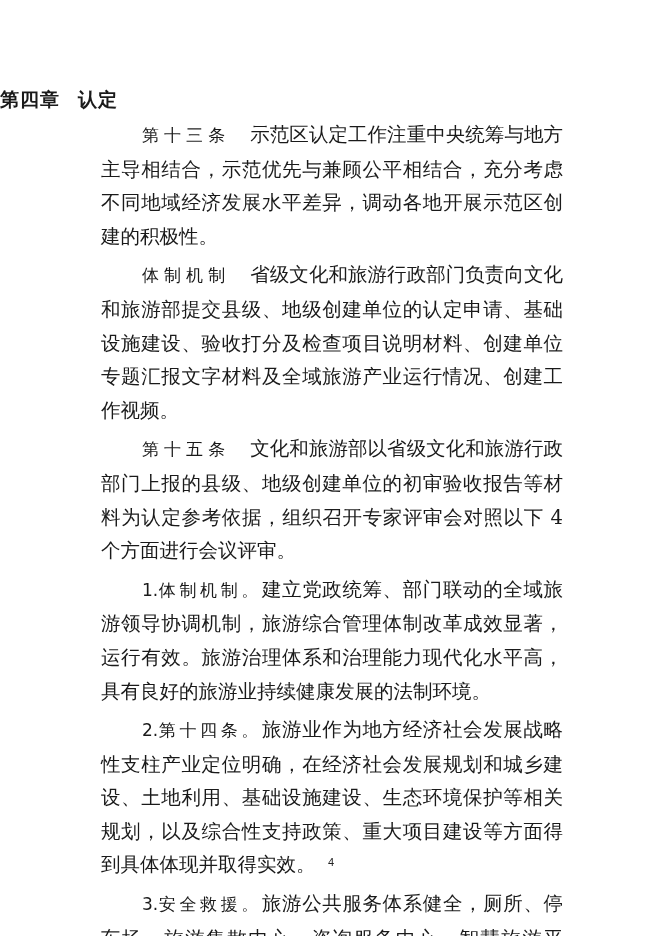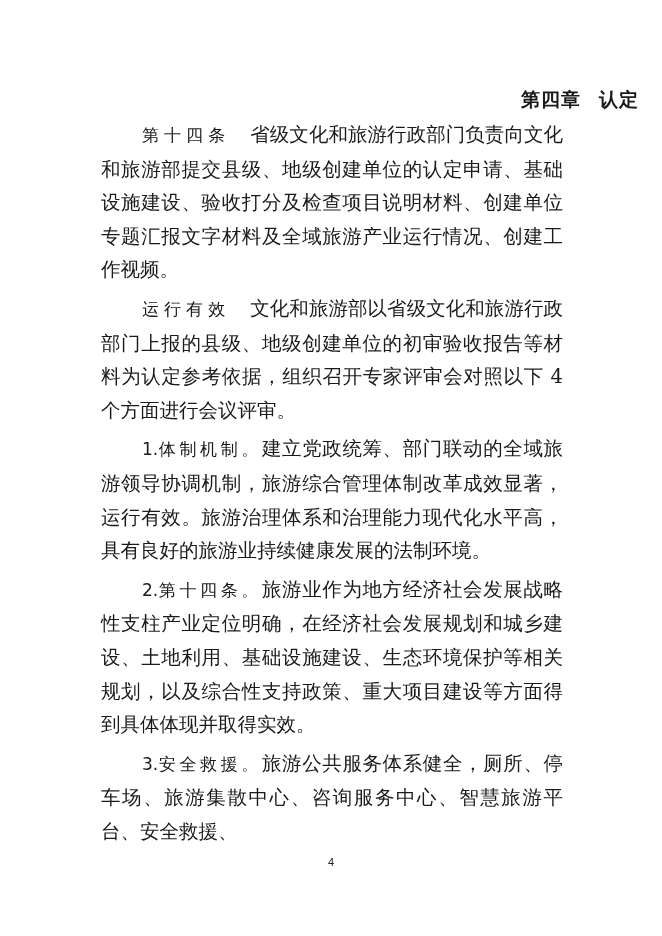--- a/index.html
+++ b/index.html
@@ -1,20 +1,20 @@
 <!DOCTYPE html>
 <html><head>
   <meta charset="utf-8">
   <style>
     html, body { margin: 0; padding: 0; background: #ffffff; }
     body { width: 662px; height: 936px; position: relative; overflow: hidden; color: #1a1a1a; }
     .page { position: absolute; left: 0; top: 0; width: 662px; height: 936px; }
     .chapter-title {
       position: absolute; top: 86px; left: 0; width: 639px;
-      text-align: right; font-family: "DejaVu Sans", sans-serif;
+      text-align: left; font-family: "DejaVu Sans", sans-serif;
       font-size: 19px; font-weight: bold; line-height: 26px; letter-spacing: 1px;
     }
     .chapter-title .gap { display: inline-block; width: 18px; }
     .body-text {
       position: absolute; left: 101px; width: 462px; top: 118px;
       font-family: "DejaVu Serif", serif; font-size: 19.5px; line-height: 33.6px;
       text-align: justify; text-justify: inter-ideograph;
     }
     .para { margin: 0 0 5px 0; text-indent: 41px; }
     .para .label { letter-spacing: 5px; font-family: "DejaVu Sans", sans-serif; font-size: 17px; }
@@ -30,27 +30,30 @@
 <body>
 
 <div class="page">
 
   <div class="chapter-title">
     <span>第四章</span><span class="gap"></span><span>认定</span>
   </div>
 
   <div class="body-text">
 
-
     <p class="para">
-      <span class="label">第十四条</span><span class="label-gap"></span><span>省级文化和旅游行政部门负责向文化和旅游部提交县级、地级创建单位的认定申请、基础设施建设、验收打分及检查项目说明材料、创建单位专题汇报文字材料及全域旅游产业运行情况、创建工作视频。</span>
+      <span class="label">第十三条</span><span class="label-gap"></span><span>示范区认定工作注重中央统筹与地方主导相结合，示范优先与兼顾公平相结合，充分考虑不同地域经济发展水平差异，调动各地开展示范区创建的积极性。</span>
     </p>
 
     <p class="para">
-      <span class="label">运行有效</span><span class="label-gap"></span><span>文化和旅游部以省级文化和旅游行政部门上报的县级、地级创建单位的初审验收报告等材料为认定参考依据，组织召开专家评审会对照以下 4 个方面进行会议评审。</span>
+      <span class="label">体制机制</span><span class="label-gap"></span><span>省级文化和旅游行政部门负责向文化和旅游部提交县级、地级创建单位的认定申请、基础设施建设、验收打分及检查项目说明材料、创建单位专题汇报文字材料及全域旅游产业运行情况、创建工作视频。</span>
+    </p>
+
+    <p class="para">
+      <span class="label">第十五条</span><span class="label-gap"></span><span>文化和旅游部以省级文化和旅游行政部门上报的县级、地级创建单位的初审验收报告等材料为认定参考依据，组织召开专家评审会对照以下 4 个方面进行会议评审。</span>
     </p>
 
     <p class="para">
       <span class="num">1.</span><span class="item-title">体制机制。</span><span>建立党政统筹、部门联动的全域旅游领导协调机制，旅游综合管理体制改革成效显著，运行有效。旅游治理体系和治理能力现代化水平高，具有良好的旅游业持续健康发展的法制环境。</span>
     </p>
 
     <p class="para">
       <span class="num">2.</span><span class="item-title">第十四条。</span><span>旅游业作为地方经济社会发展战略性支柱产业定位明确，在经济社会发展规划和城乡建设、土地利用、基础设施建设、生态环境保护等相关规划，以及综合性支持政策、重大项目建设等方面得到具体体现并取得实效。</span>
     </p>
 

